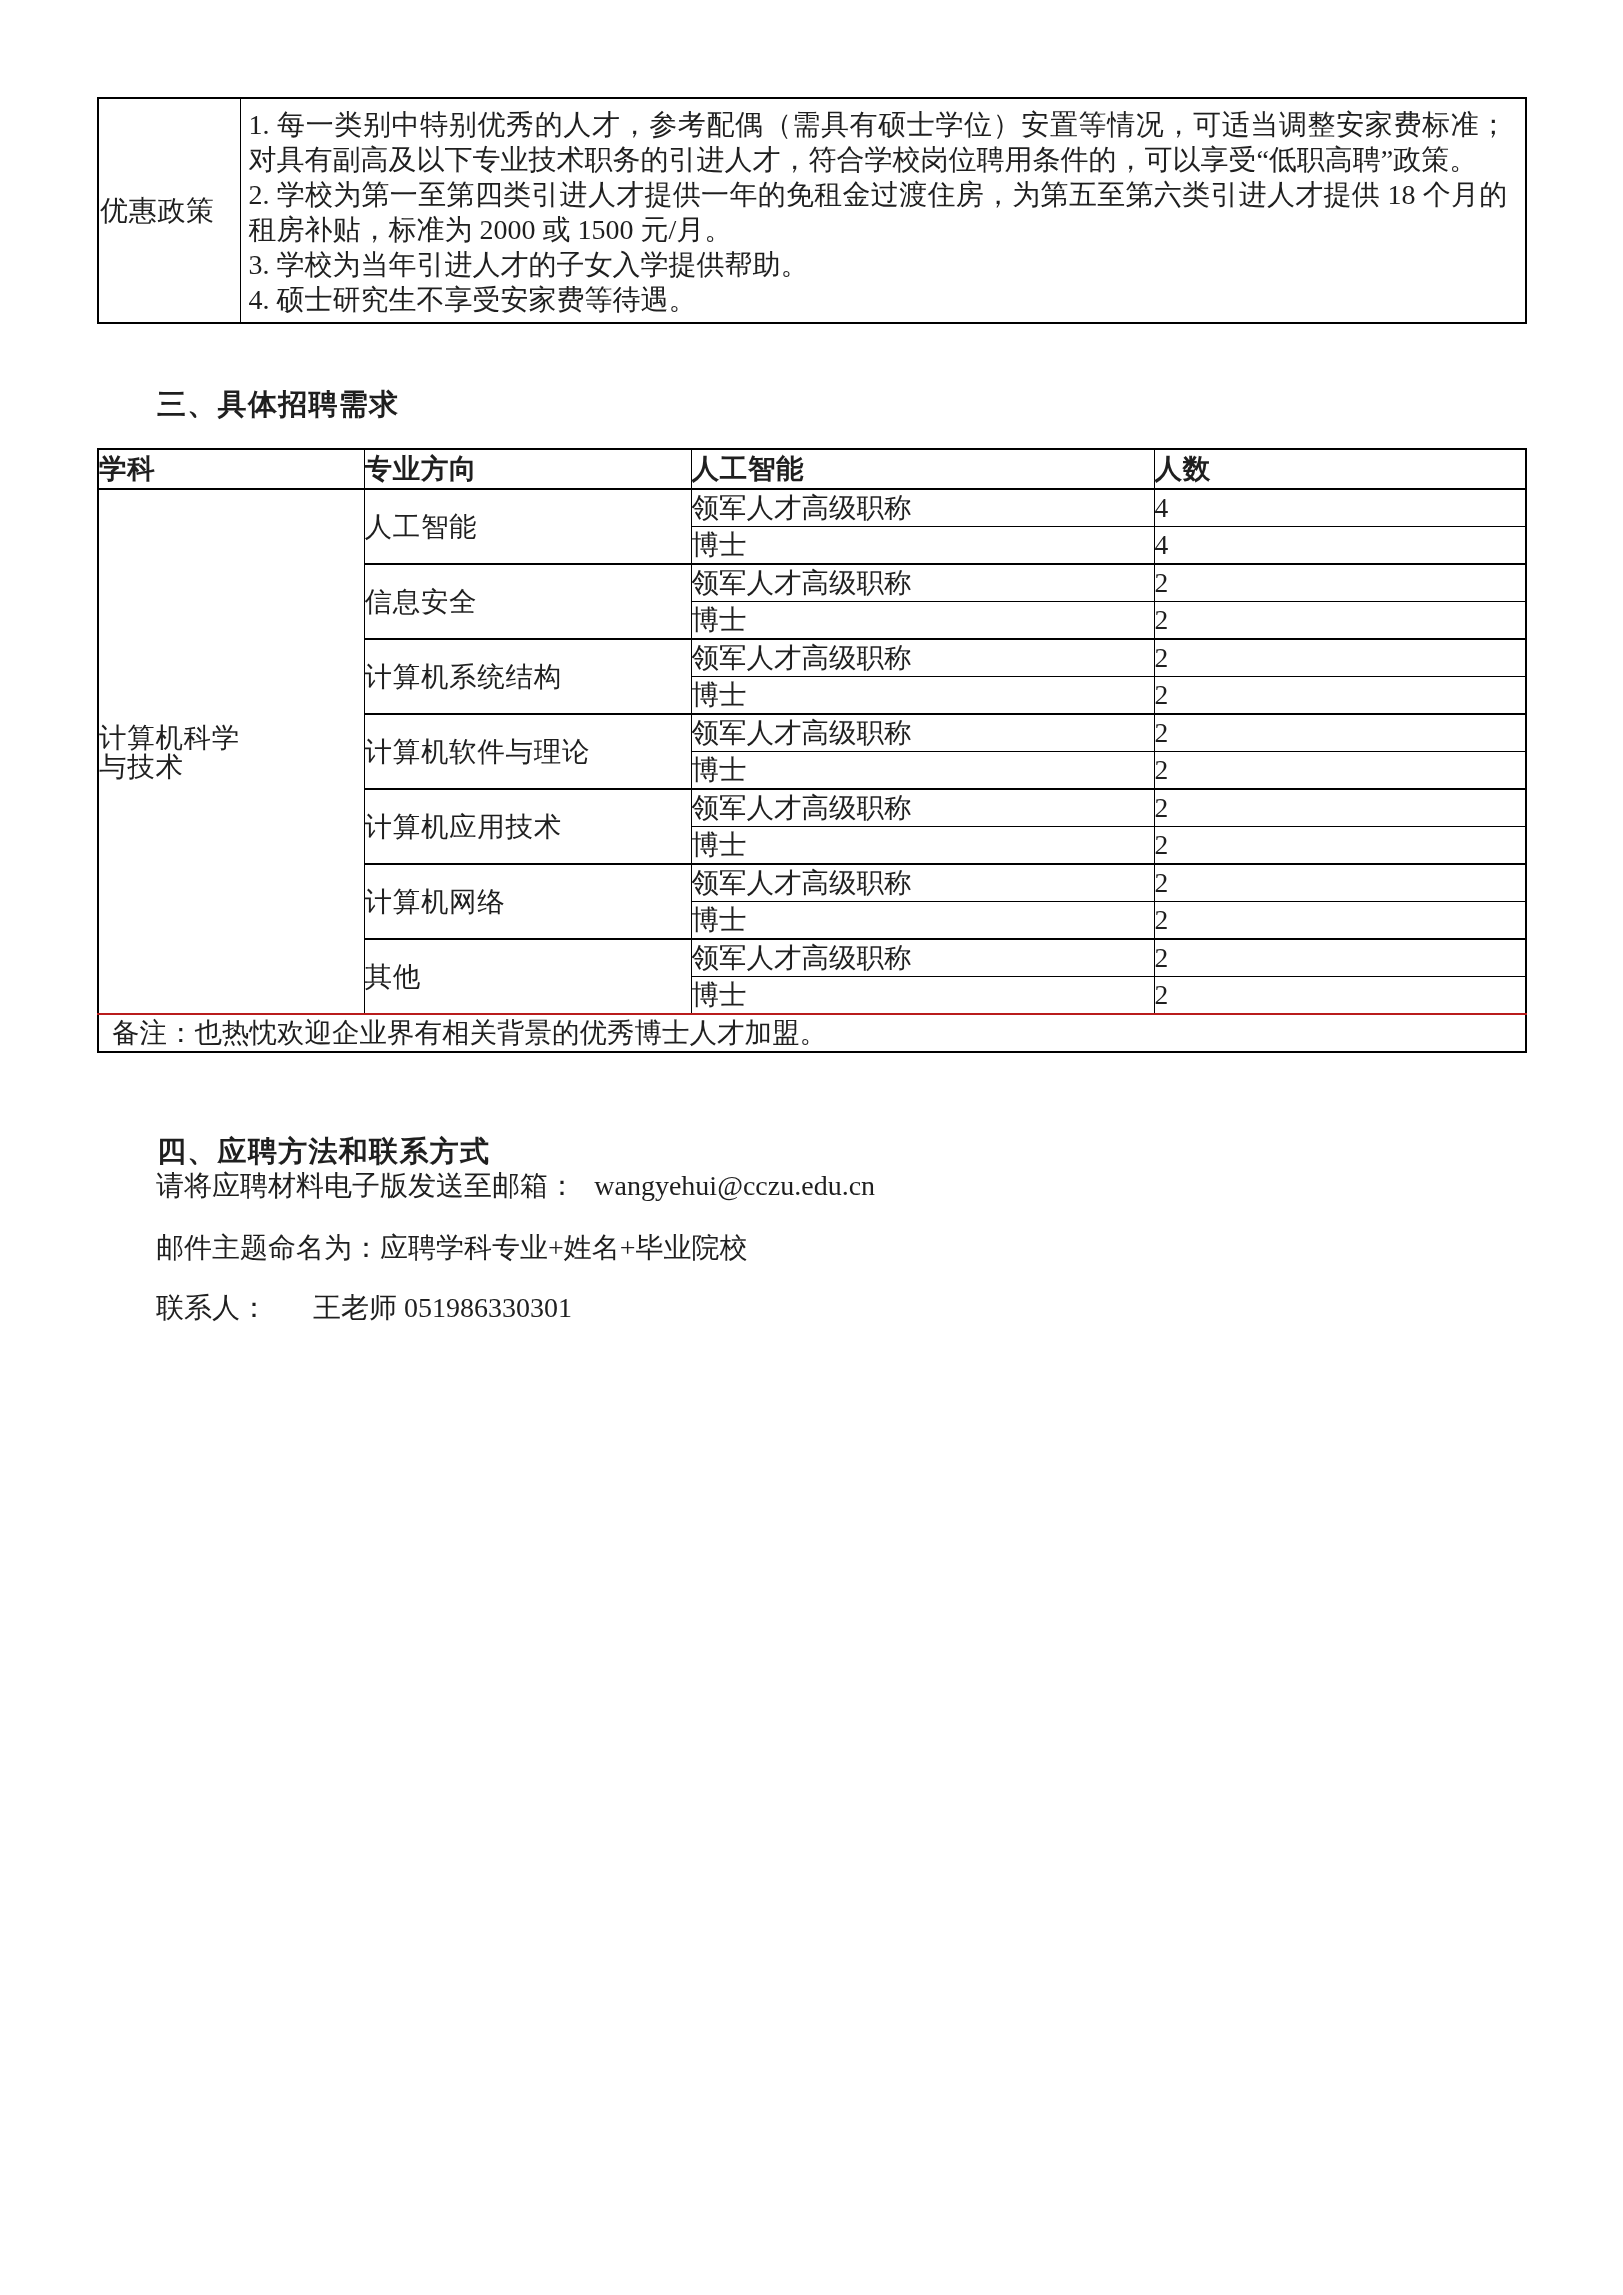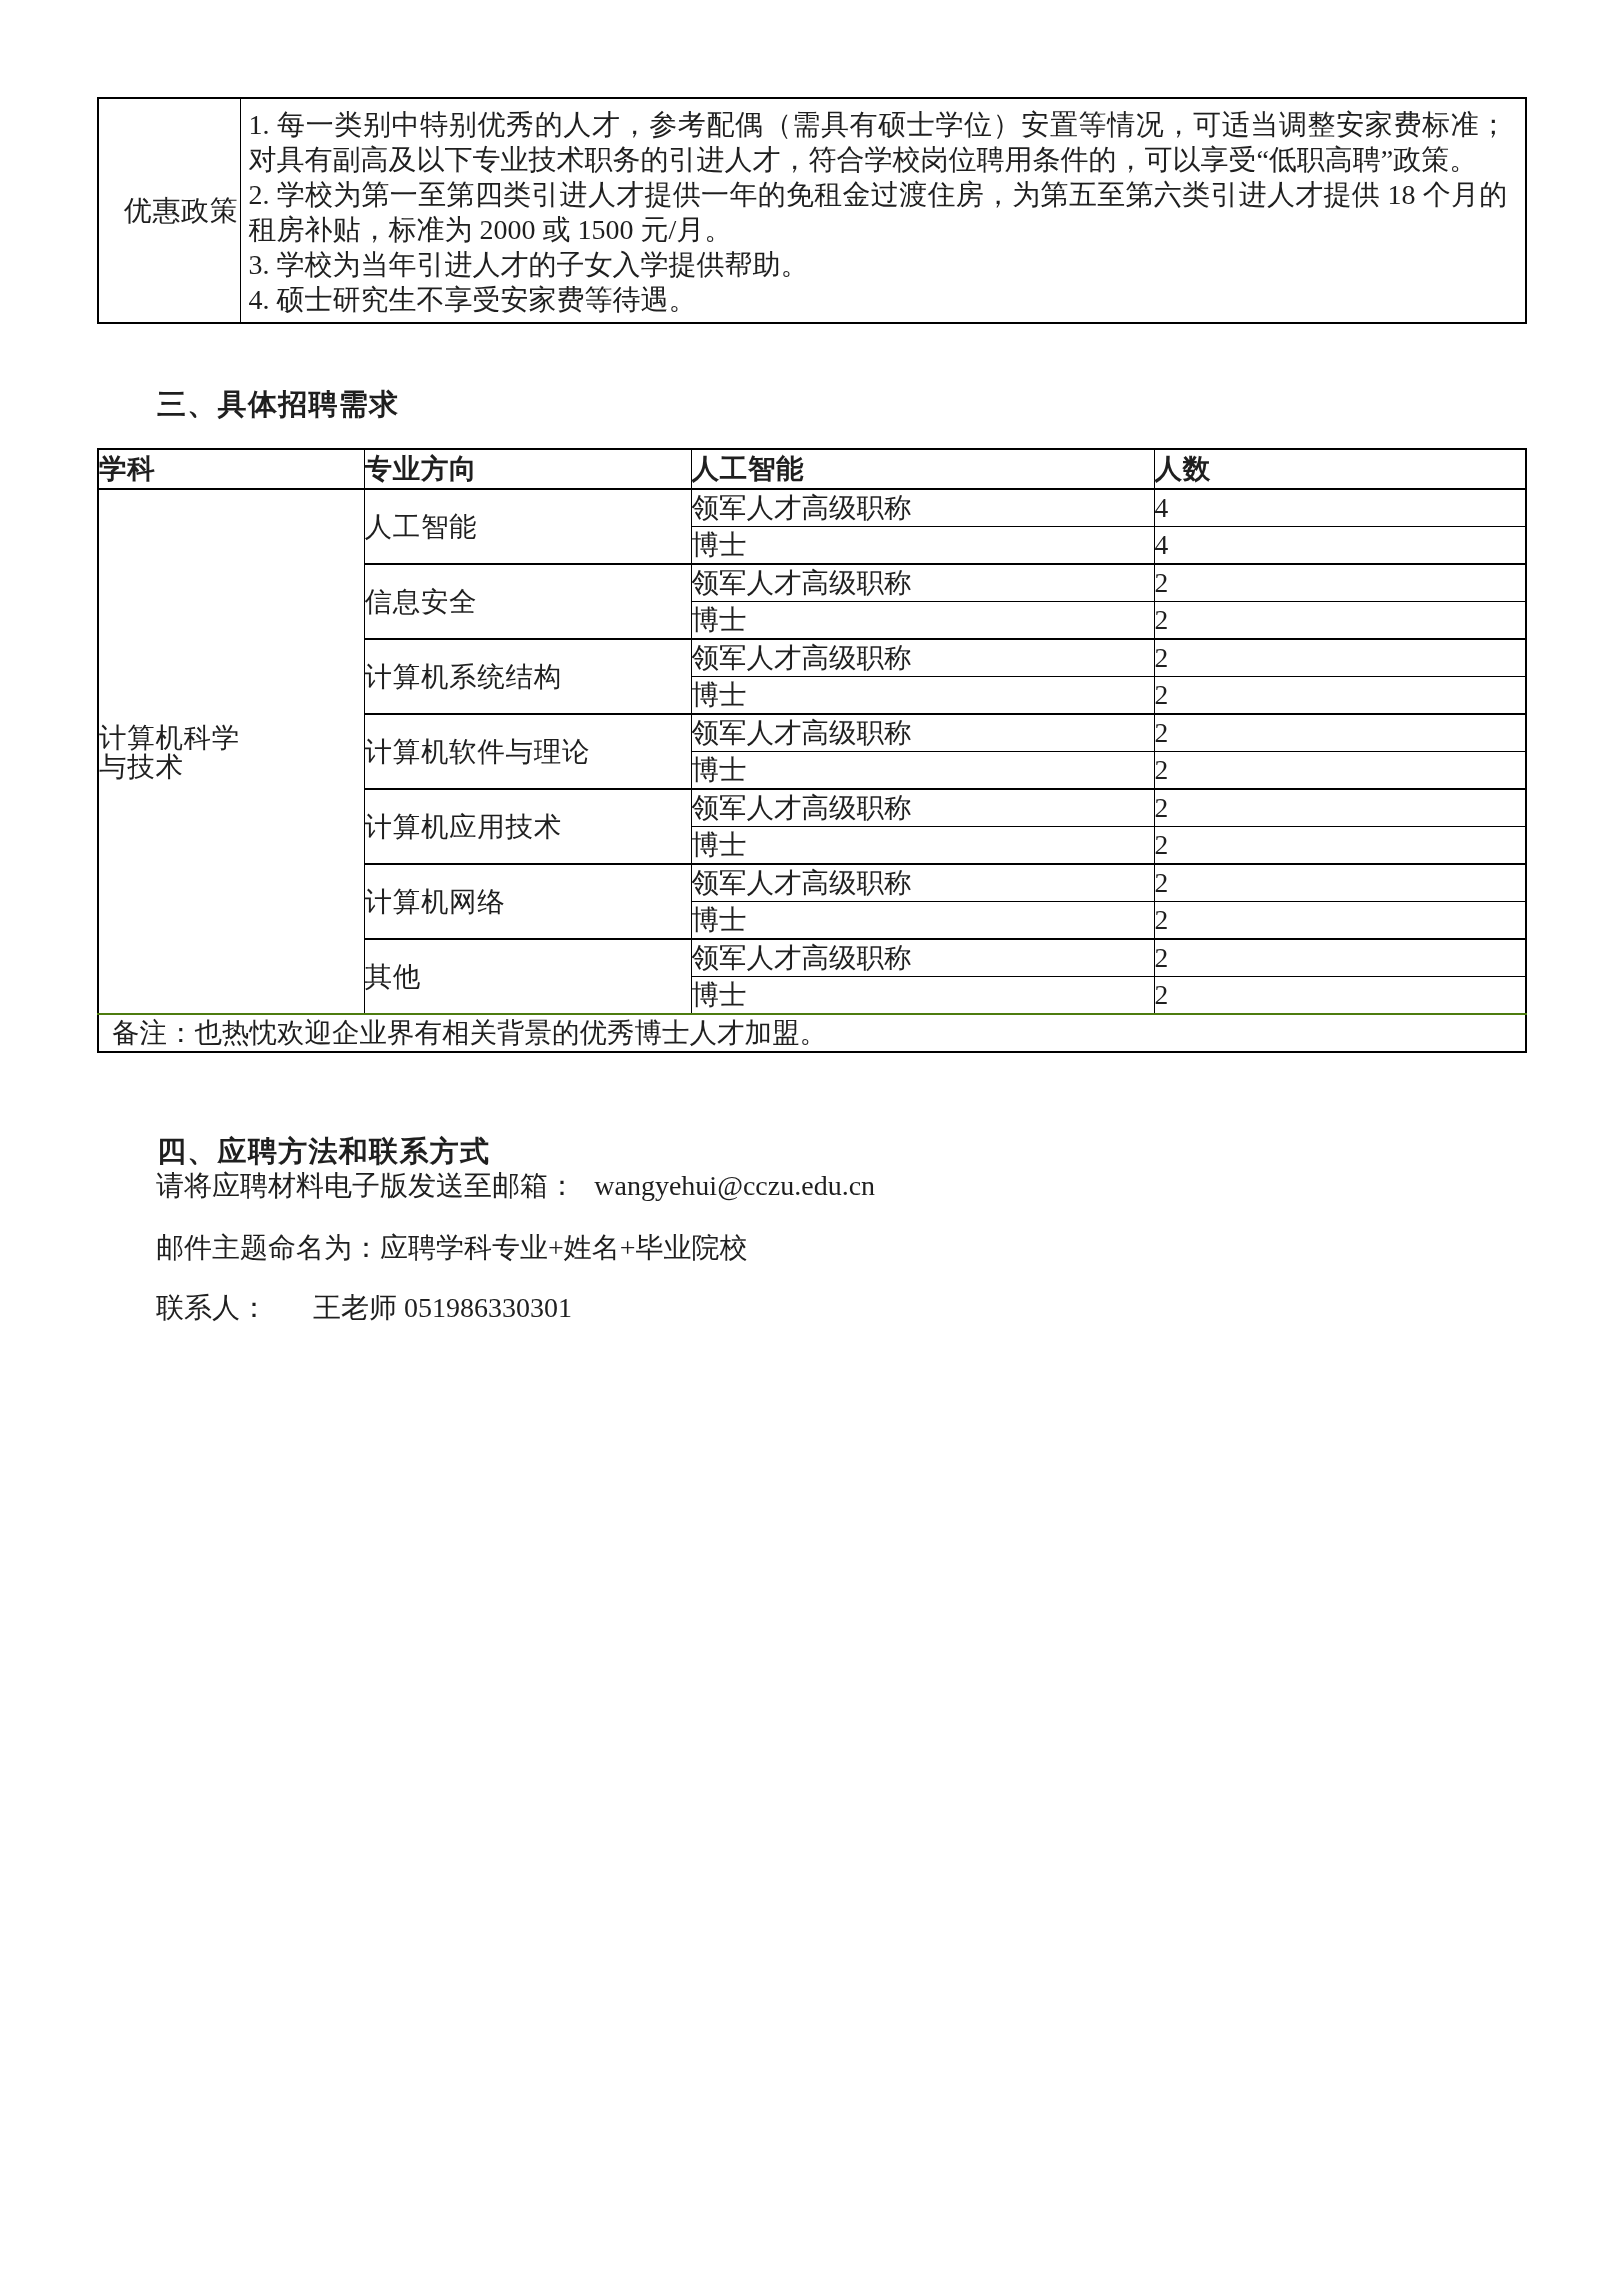--- a/index.html
+++ b/index.html
@@ -26,21 +26,21 @@
     width: 1430px;
     border-collapse: collapse;
     table-layout: fixed;
     border: 2.6px solid #000;
   }
   #policy-table td {
     border: 1.3px solid #000;
     vertical-align: middle;
   }
   td.policy-label-cell {
-    text-align: right;
+    text-align: left;
     font-size: 28px;
     letter-spacing: 0.7px;
     margin-left: 40px;
   }
   td.policy-content-cell {
     padding: 7.9px 17.7px 5.2px 7.9px;
   }
   .policy-item {
     font-size: 28px;
     line-height: 35px;
@@ -92,21 +92,21 @@
     line-height: 29px;
     letter-spacing: 0.7px;
   }
   #recruit-table td.c-dir {
     letter-spacing: 0.7px;
   }
   #recruit-table tr.group-start td {
     border-top: 2px solid #000;
   }
   #recruit-table tr.note-row td {
-    border-top: 2px solid #4d7c0f;
+    border-top: 2px solid #b91c1c;
     height: 35px;
     text-align: left;
     padding-left: 13px;
   }
 
   
   .contact-para {
     position: absolute;
     left: 156px;
     font-size: 28px;

